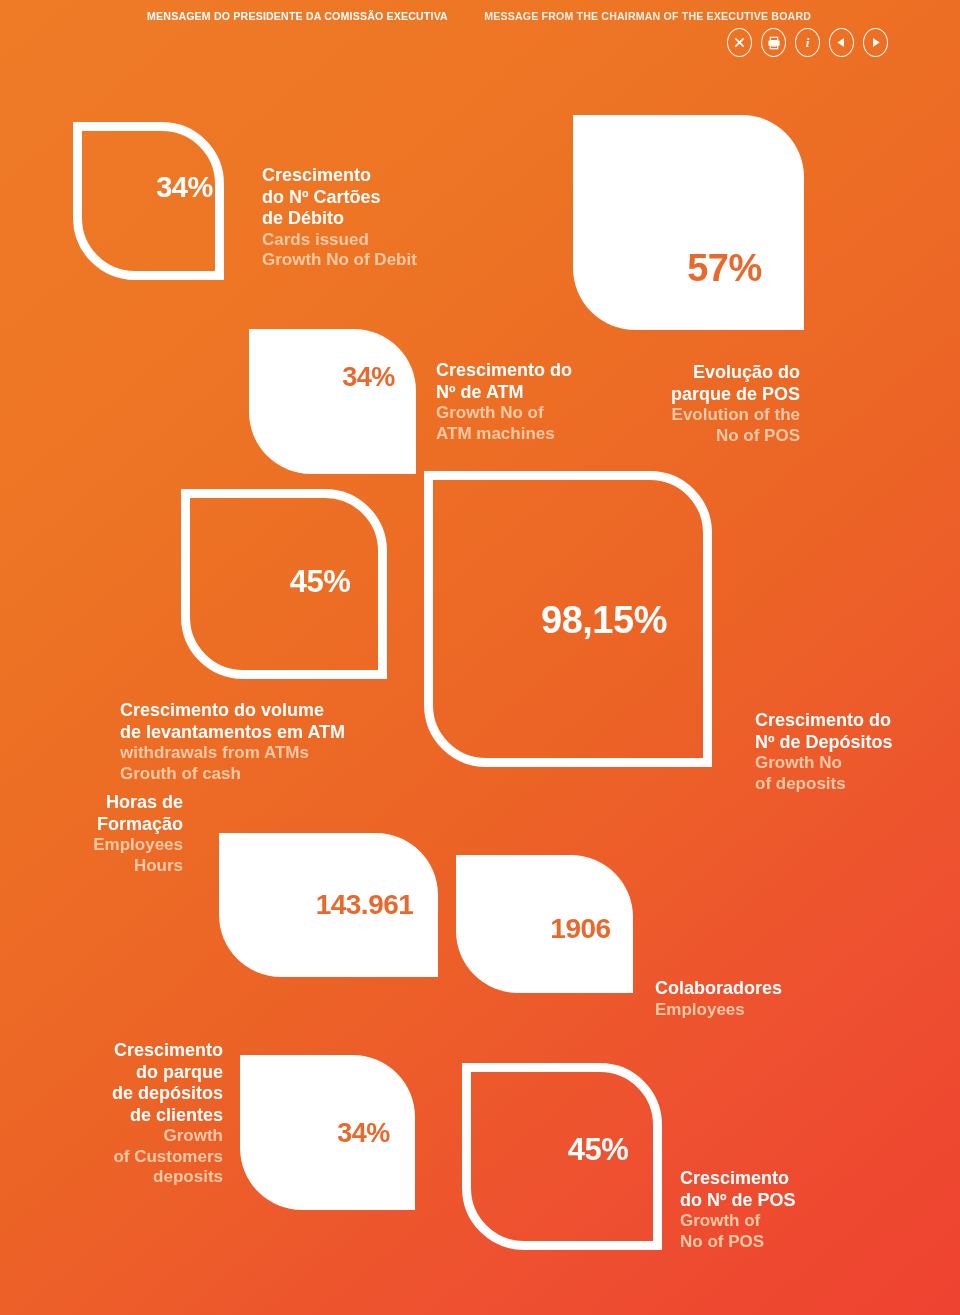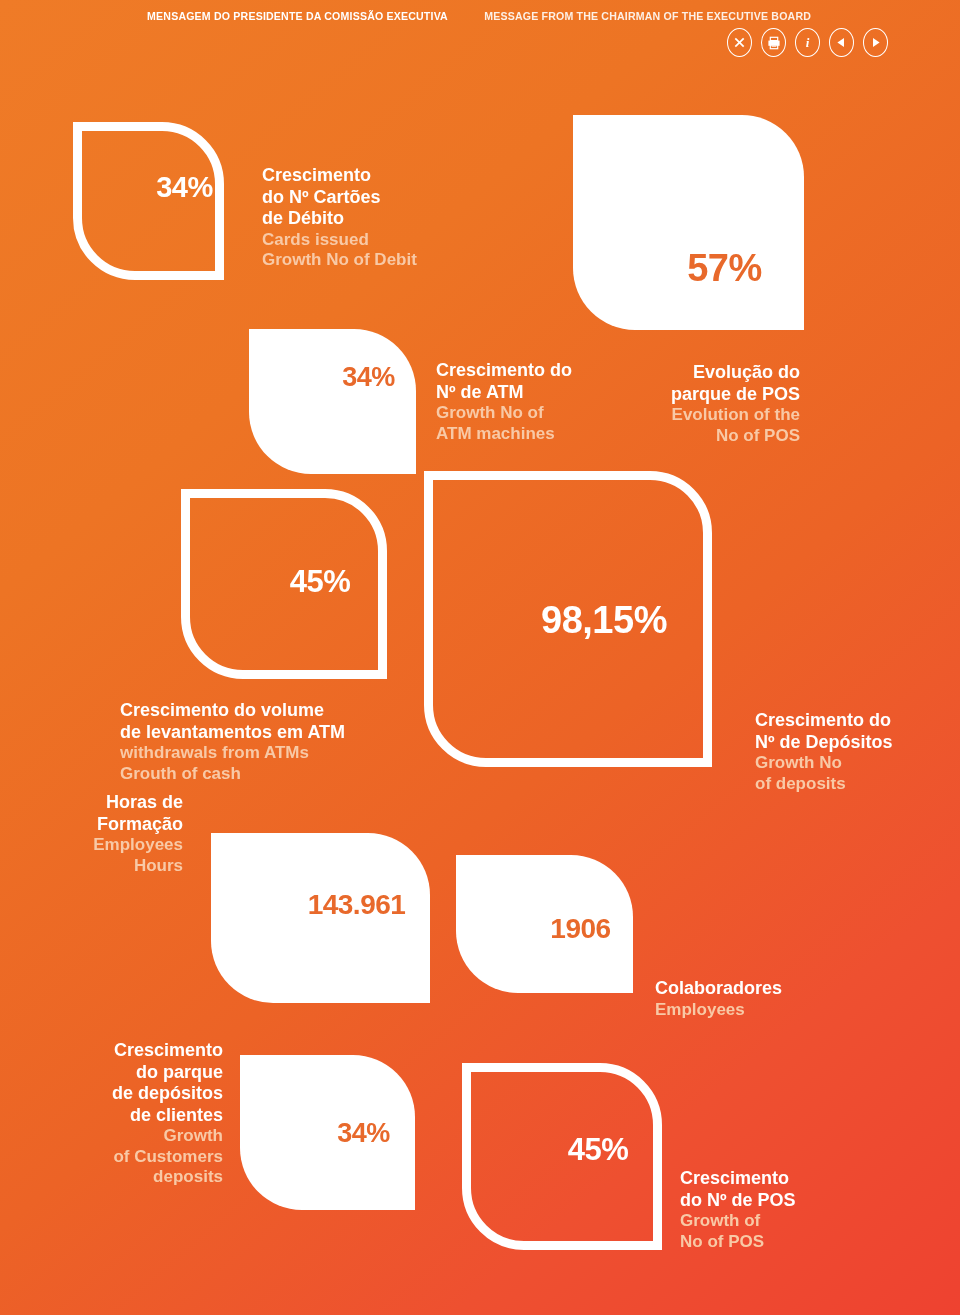--- a/index.html
+++ b/index.html
@@ -156,21 +156,21 @@
   <div class="leaf outline" style="left:424px; top:471px; width:288px; height:296px;">
     <div class="num num-white" style="top:121px; font-size:38px;">98,15%</div>
   </div>
   <div class="tblock align-left" style="left:755px; top:710px; width:200px;">
     <div class="pt">Crescimento do</div>
     <div class="pt">Nº de Depósitos</div>
     <div class="en">Growth No</div>
     <div class="en">of deposits</div>
   </div>
 
-  <div class="leaf filled" style="left:211px; top:833px; width:219px; height:170px;">
+  <div class="leaf filled" style="left:219px; top:833px; width:219px; height:144px;">
     <div class="num num-orange" style="top:58px; font-size:28px;">143.961</div>
   </div>
   <div class="tblock align-right" style="left:50px; top:792px; width:133px;">
     <div class="pt">Horas de</div>
     <div class="pt">Formação</div>
     <div class="en">Employees</div>
     <div class="en">Hours</div>
   </div>
 
   <div class="leaf filled" style="left:456px; top:855px; width:177px; height:138px;">

